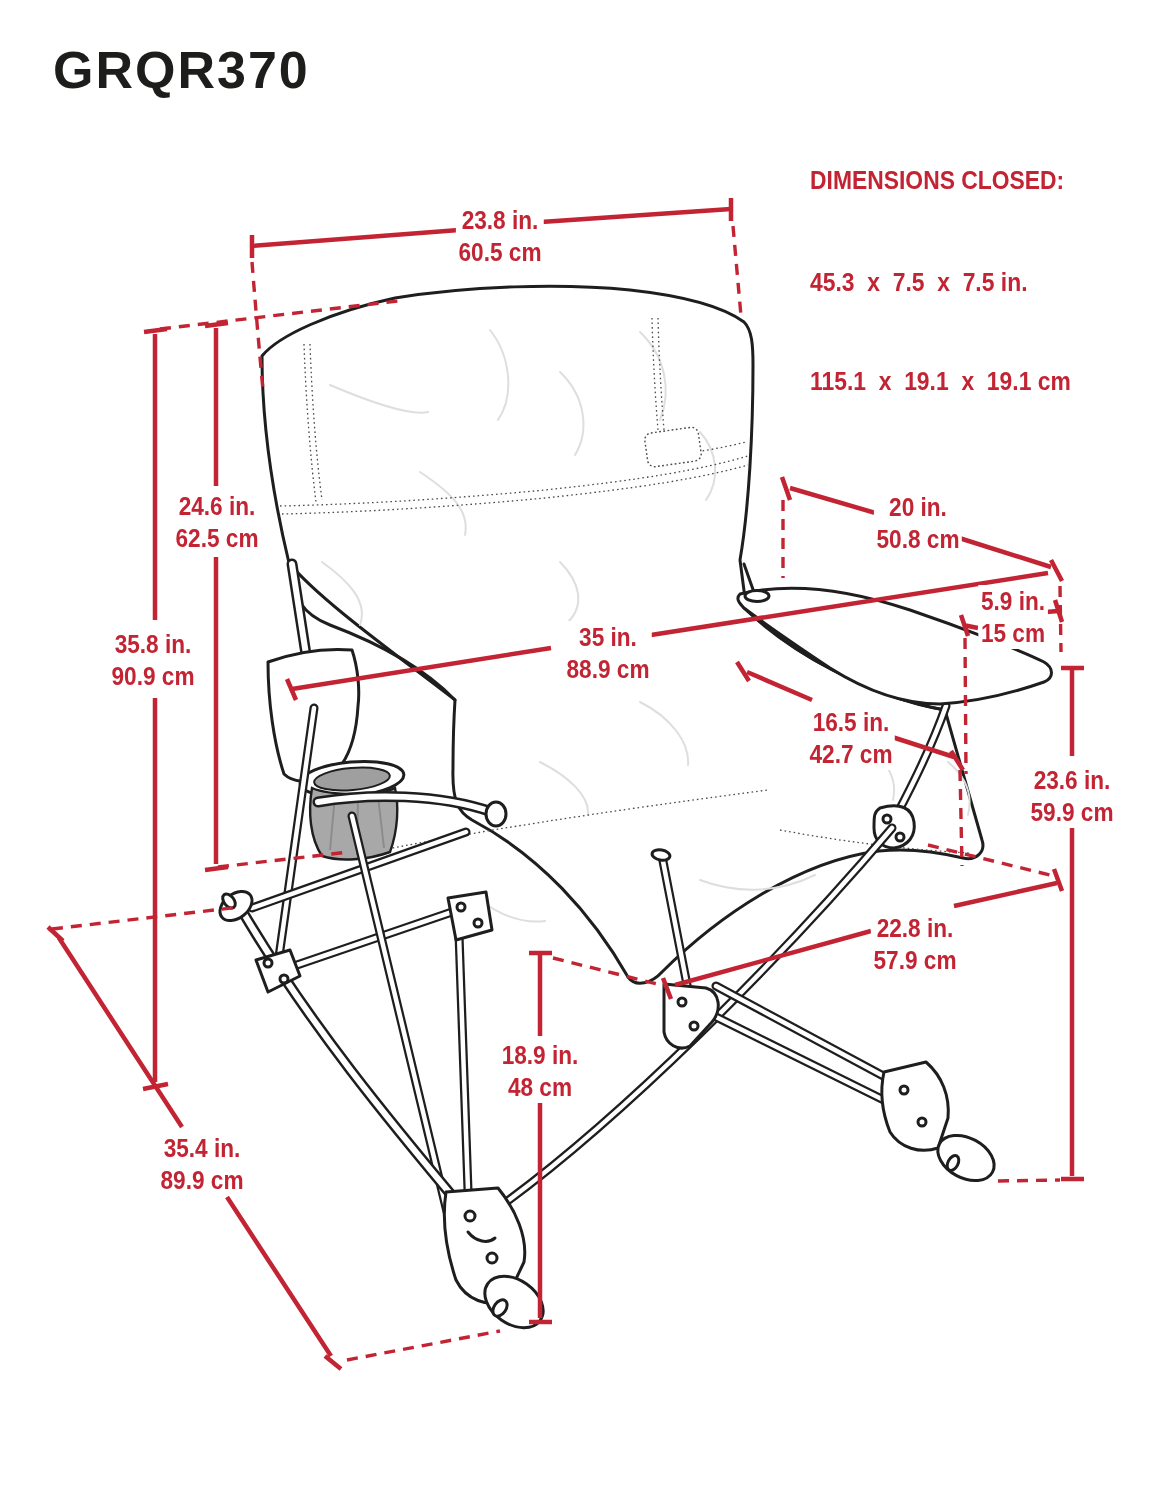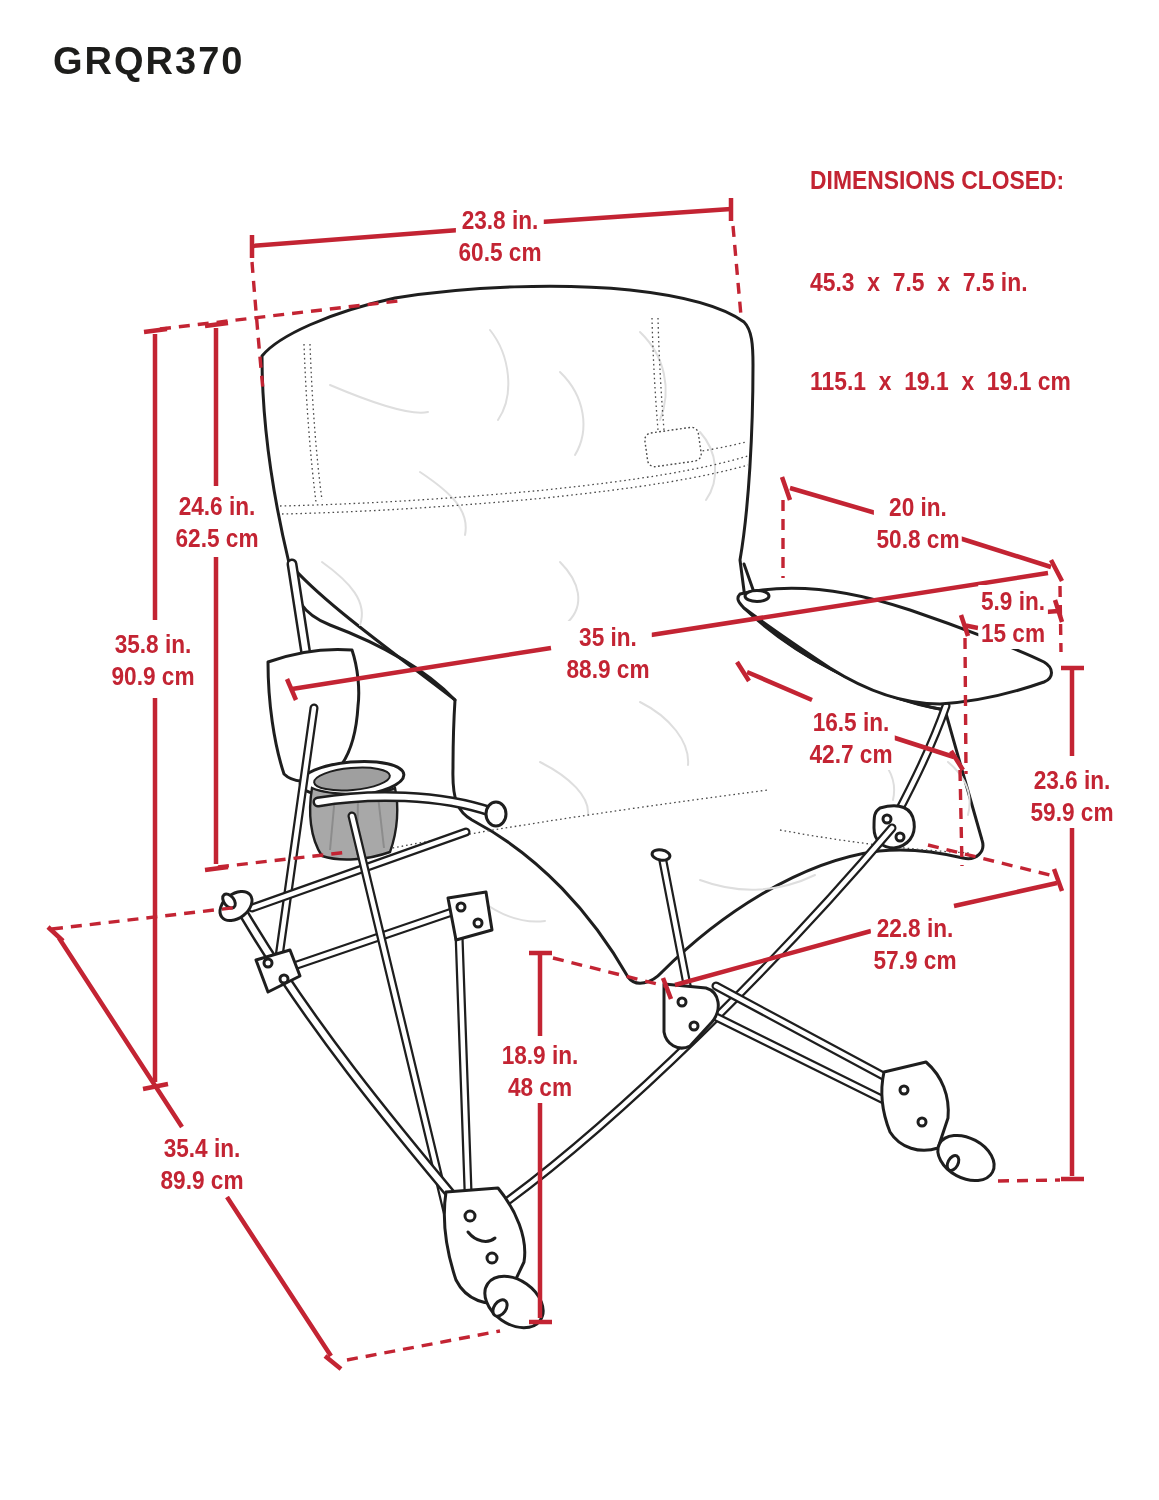--- a/index.html
+++ b/index.html
@@ -6,21 +6,21 @@
   #stage{
     position:relative;
     width:1159px;height:1500px;
     background:#ffffff;
     font-family:"Liberation Sans", sans-serif;
     overflow:hidden;
   }
   #art{position:absolute;left:0;top:0;}
   .page-title{
     position:absolute;left:53px;top:40px;
-    font-size:38px;font-weight:bold;letter-spacing:2px;
+    font-size:52px;font-weight:bold;letter-spacing:2px;
     color:#1d1d1b;white-space:nowrap;
   }
   .closed-block{
     position:absolute;left:810px;top:98px;
     color:#C32433;font-weight:bold;font-size:26px;line-height:33px;
     transform:scaleX(0.88);transform-origin:left top;
     white-space:pre;
   }
   .closed-block .hd{margin-bottom:3px;}
   .dim{

